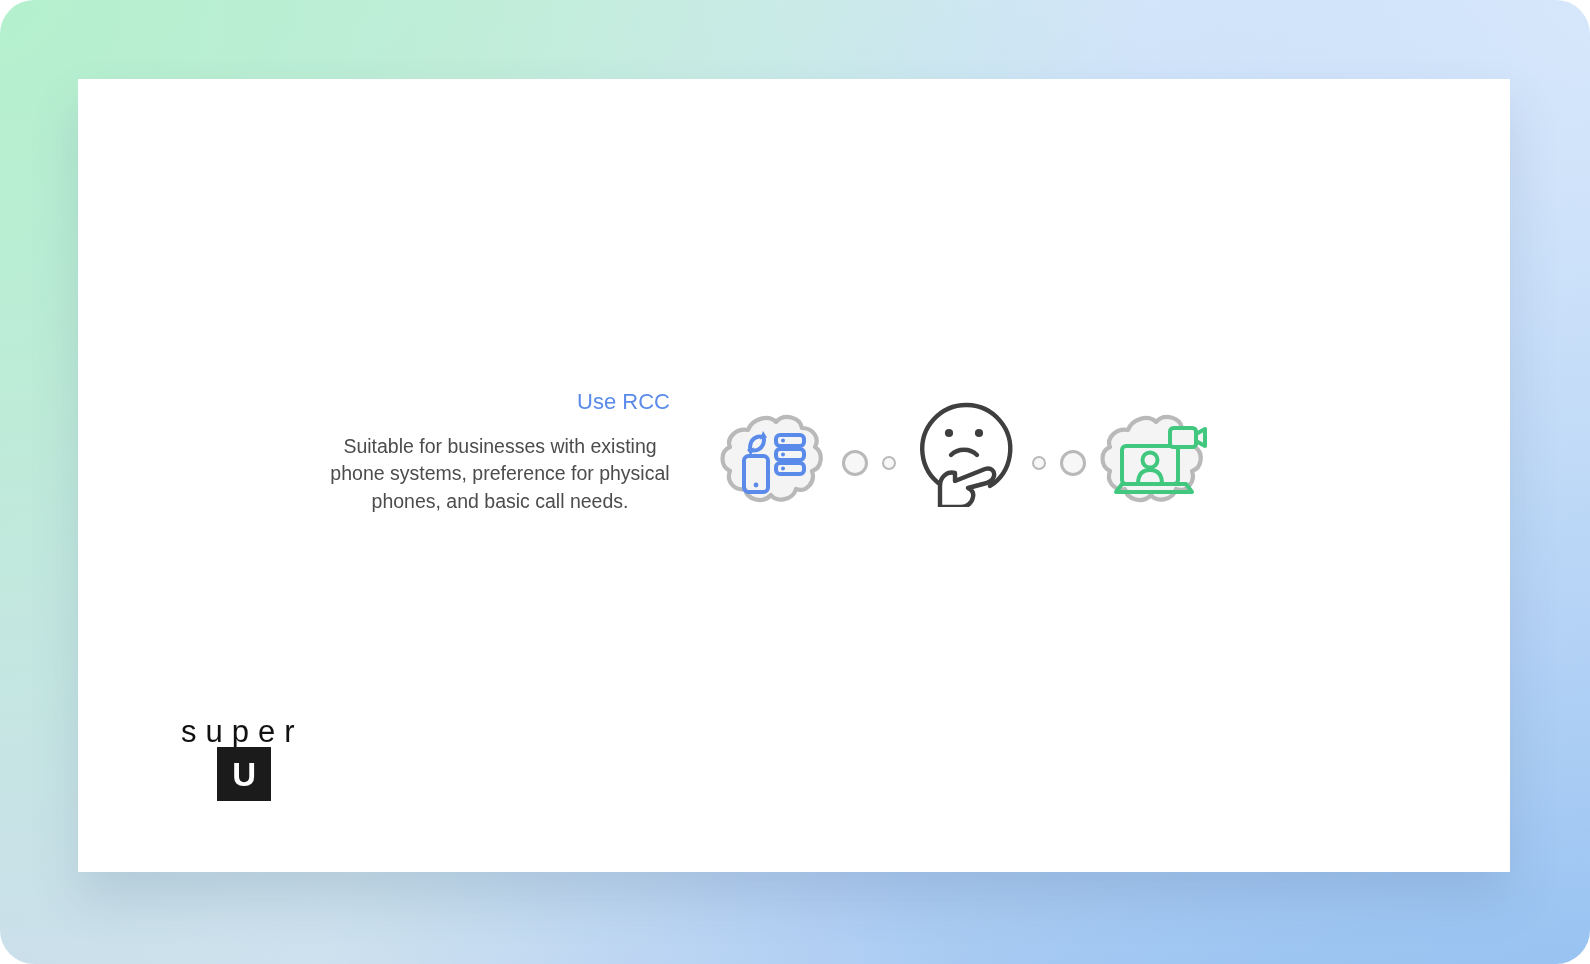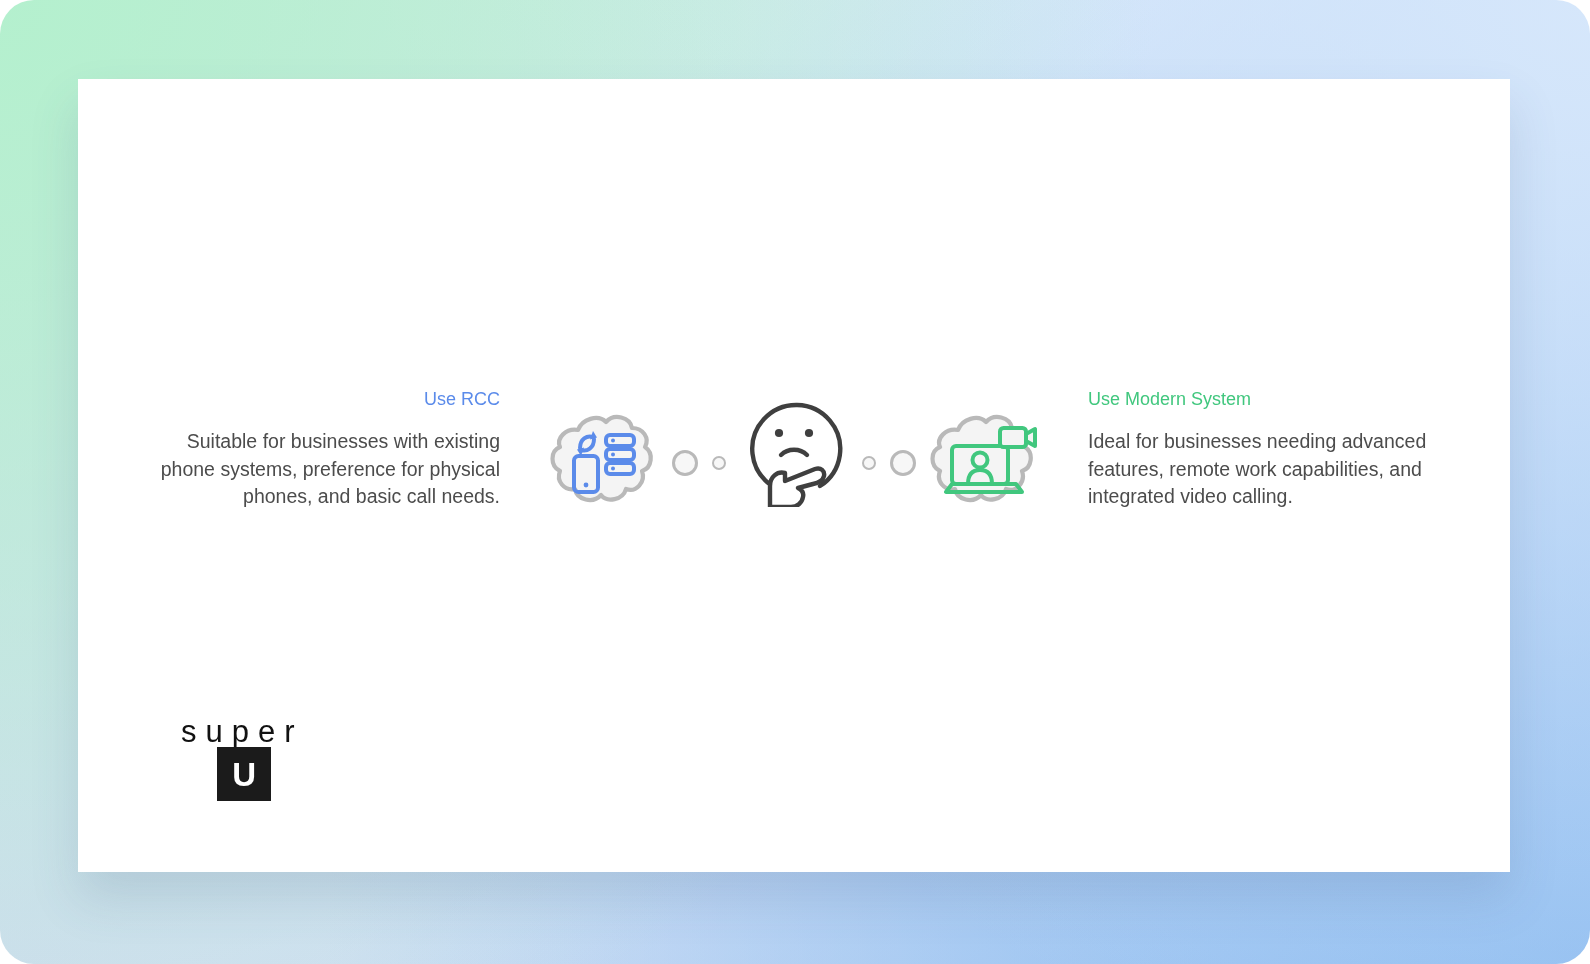--- a/index.html
+++ b/index.html
@@ -55,33 +55,34 @@
 
   .col-text {
     width: 340px;
     flex: 0 0 340px;
   }
 
   .col-text.left   { text-align: right; padding-right: 0; }
   .col-text.right  { text-align: left;  padding-left: 0; }
 
   .col-title {
-    font-size: 18px;
+    font-size: 22px;
     font-weight: 400;
     line-height: 1.18;
     margin-bottom: 18px;
     white-space: nowrap;
   }
   .col-title.blue  { color: #5b8bea; }
   .col-title.green { color: #41c77e; }
 
   .col-body {
     font-size: 19.5px;
     line-height: 1.40;
     color: #4c4c4c;
+    text-align: center;
   }
 
   
   .cluster {
     flex: 0 0 auto;
     display: flex;
     align-items: center;
     height: 120px;
     margin-top: 14px;
   }
@@ -224,24 +225,20 @@
 
             <circle cx="56" cy="52" r="7.5" fill="none" stroke="#41c77e" stroke-width="4"></circle>
             <path d="M44 76 C44 66 49 62 56 62 C63 62 68 66 68 76" fill="none" stroke="#41c77e" stroke-width="4" stroke-linecap="round"></path>
 
             <rect x="76" y="20" width="26" height="19" rx="3.5" fill="#f4f4f4" stroke="#41c77e" stroke-width="4"></rect>
             <path d="M102 26 L111 21 L111 38 L102 33 Z" fill="#f4f4f4" stroke="#41c77e" stroke-width="4" stroke-linejoin="round"></path>
           </svg>
         </div>
       </div>
 
-      <div class="col-text right">
-        <div class="col-title green">Use Modern System</div>
-        <div class="col-body">Ideal for businesses needing advanced features, remote work capabilities, and integrated video calling.</div>
-      </div>
 
     </div>
 
     <div class="logo">
       <span class="logo-word">super</span>
       <span class="logo-badge">U</span>
     </div>
 
   </div>
 </div>

